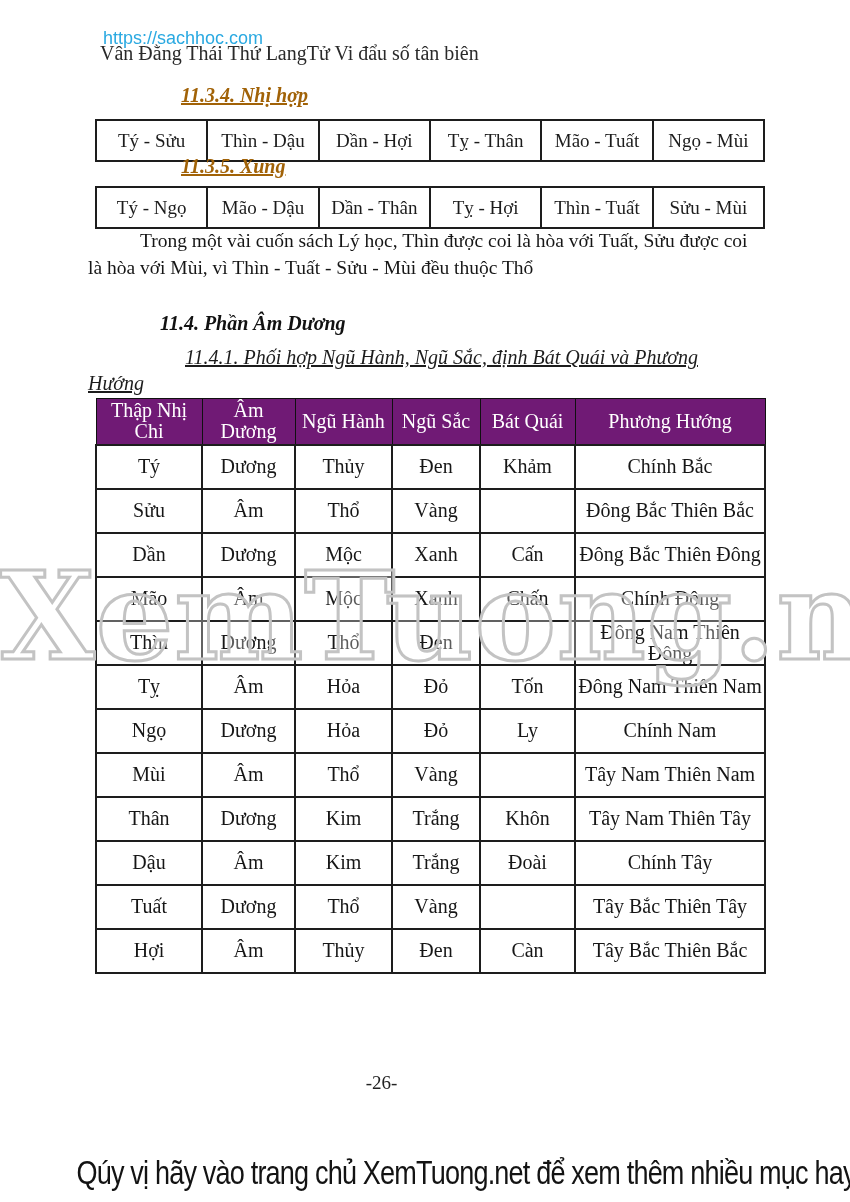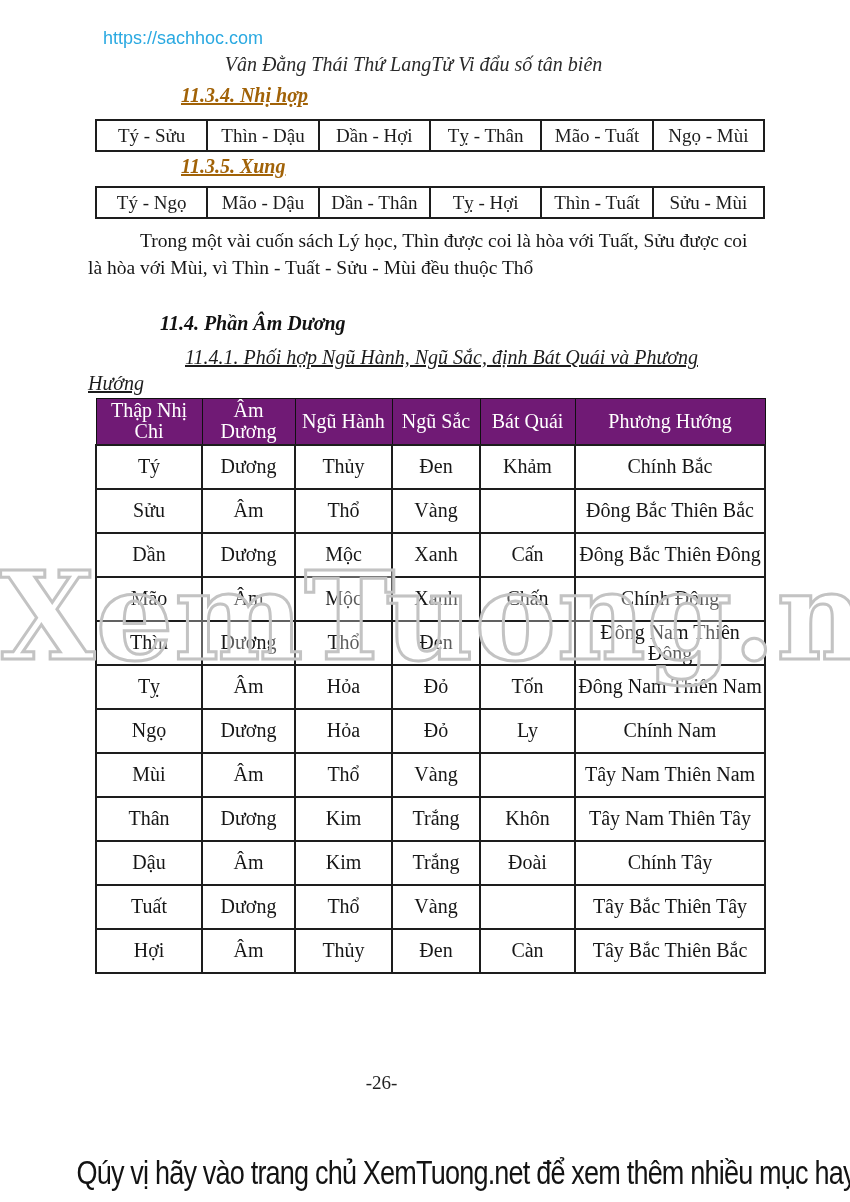--- a/index.html
+++ b/index.html
@@ -7,39 +7,39 @@
   .page {
     position:relative; width:850px; height:1202px; background:#ffffff;
     overflow:hidden; font-family:"Liberation Serif", serif; color:#1c1c1c;
   }
   .site-link {
     position:absolute; left:103px; top:28px;
     font-family:"Liberation Sans", sans-serif; font-size:18px; color:#2aa9e1;
     text-decoration:none;
   }
   .running-head {
-    position:absolute; left:100px; top:53px; width:627px;
-    display:flex; justify-content:center;
-    font-style:italic; font-size:20px; color:#2a2a2a;
+    position:absolute; left:100px; top:42px; width:627px;
+    display:flex; justify-content:flex-start;
+    font-size:20px; color:#2a2a2a;
   }
   .h-334, .h-335 {
     position:absolute; left:181px; font-style:italic; font-weight:600;
     font-size:20px; text-decoration:underline; color:#a16207;
   }
   .h-334 { top:84px; }
   .h-335 { top:155px; }
   table.strip {
     position:absolute; left:95px; width:670px;
     border-collapse:collapse; table-layout:fixed;
   }
   #table-nhihop { top:119px; }
   #table-xung   { top:186px; }
   table.strip td {
     border:2px solid #1d1d1d; text-align:center; vertical-align:middle;
-    font-size:19px; height:31px; color:#1c1c1c;
+    font-size:19px; height:41px; color:#1c1c1c;
   }
   .note-para {
     position:absolute; left:88px; top:227px; width:678px;
     font-size:19.5px; line-height:27px; text-indent:52px; color:#161616;
   }
   .h-44 {
     position:absolute; left:160px; top:312px;
     font-weight:700; font-style:italic; font-size:20px; color:#111;
   }
   .h-441 {

